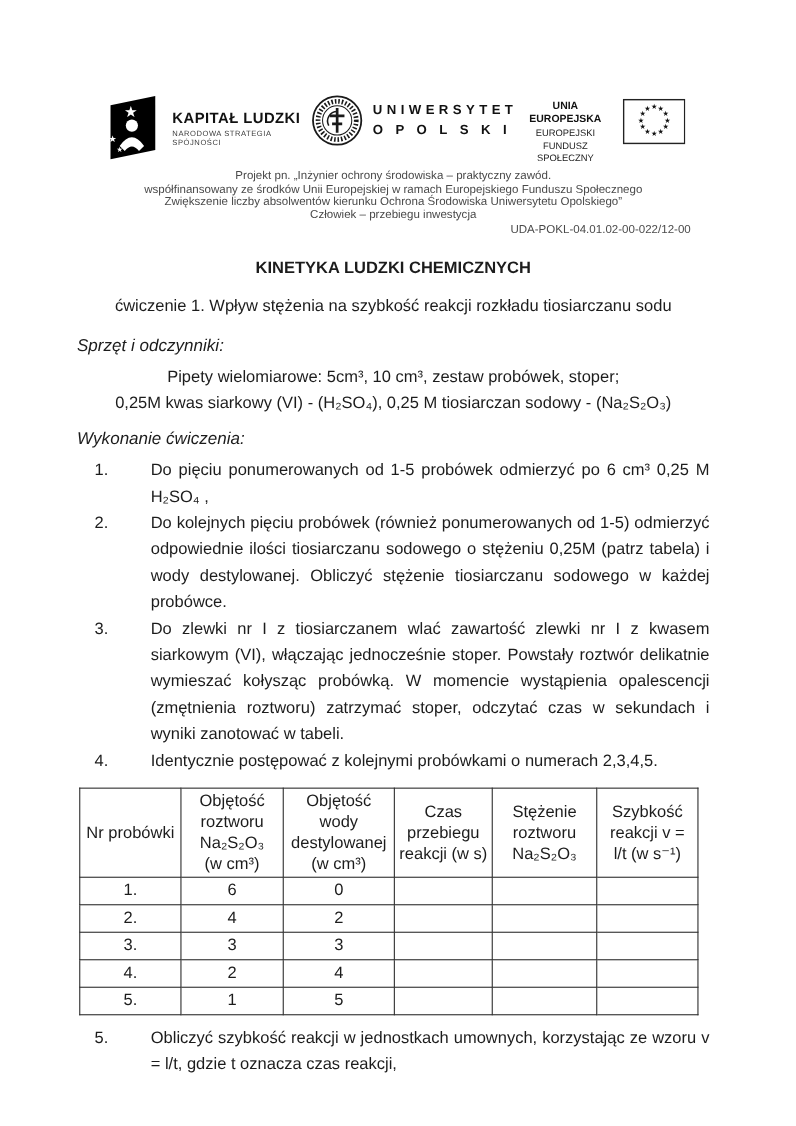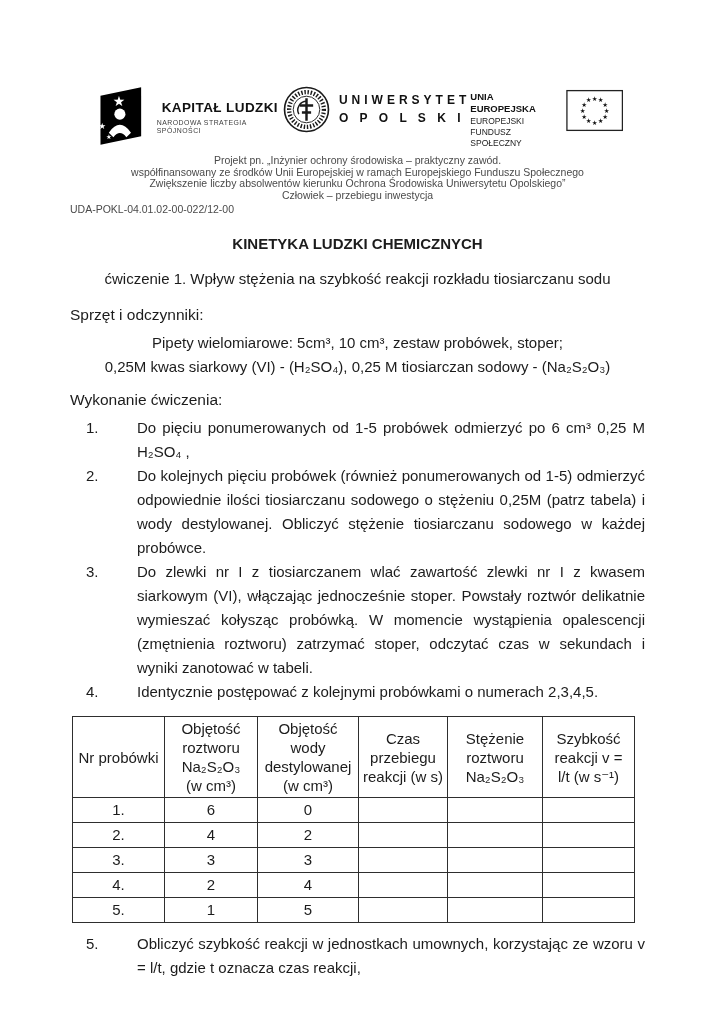--- a/index.html
+++ b/index.html
@@ -12,42 +12,42 @@
   }
   .page { position:absolute; inset:0; padding:84px 79px 0 70px; background:#fff; }
 
   
   .logos {
     display:flex; justify-content:space-between; align-items:flex-start;
     padding:0 22px 0 24px; height:66px;
   }
   .logo-kl { display:flex; align-items:center; gap:10px; }
   .logo-kl .txt { line-height:1.1; padding-top:4px; }
-  .kl-title { font-weight:bold; font-size:13.5px; letter-spacing:.4px; color:#111;text-align:center; }
+  .kl-title { font-weight:bold; font-size:13.5px; letter-spacing:.4px; color:#111; }
   .kl-sub { font-size:6.9px; letter-spacing:.5px; color:#3c3c3c; margin-top:3px; }
 
   .logo-uo { display:flex; align-items:center; gap:9px; margin-top:2px; }
   .uo-name { font-weight:bold; font-size:12px; letter-spacing:4px; line-height:1.45; color:#111; white-space:pre-line; }
 
   .logo-eu { display:flex; align-items:flex-start; gap:8px; margin-top:4px; }
-  .eu-text { text-align:left; line-height:1.3; padding-top:3px; }
+  .eu-text { text-align:center; line-height:1.3; padding-top:3px; }
   .eu-l1 { font-weight:bold; font-size:9.5px; color:#111; }
   .eu-l2, .eu-l3 { font-size:8.5px; color:#222; }
   .eu-flag { display:block; }
 
   
   .project { margin-top:5px; text-align:center; color:#4a4a4a; font-size:10.5px; line-height:11.5px; }
-  .project-code { text-align:left; color:#4a4a4a; font-size:10.5px; line-height:13px; margin:2px 17px 0 0; }
+  .project-code { text-align:right; color:#4a4a4a; font-size:10.5px; line-height:13px; margin:2px 17px 0 0; }
 
   
   .subject-title { margin-top:37px; text-align:center; }
   .main-title { margin-top:16px; text-align:center; font-weight:bold; }
   .exercise-title { margin-top:11px; text-align:center; font-weight:normal; }
 
-  .section-heading { font-size:15.5px; }
+  .section-heading { font-style:italic; font-size:15.5px; }
   .equip-head { margin-top:12px; }
   .equip-line { text-align:center; }
   .equip-1 { margin-top:4px; }
   .proc-head { margin-top:9px; }
 
   
   .steps { margin-top:4px; padding-left:16px; }
   .step { display:flex; }
   .step .num { width:27px; flex-shrink:0; }
   .step .txt { flex:1; text-align:justify;margin-left:24px; }

